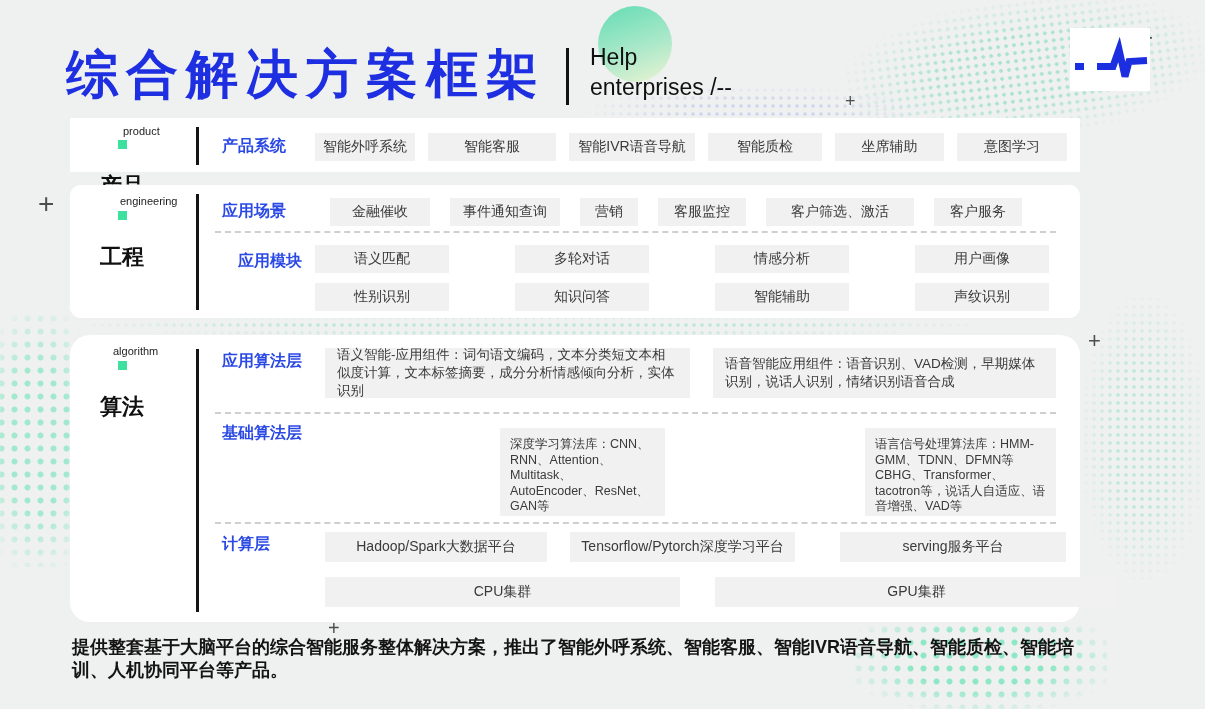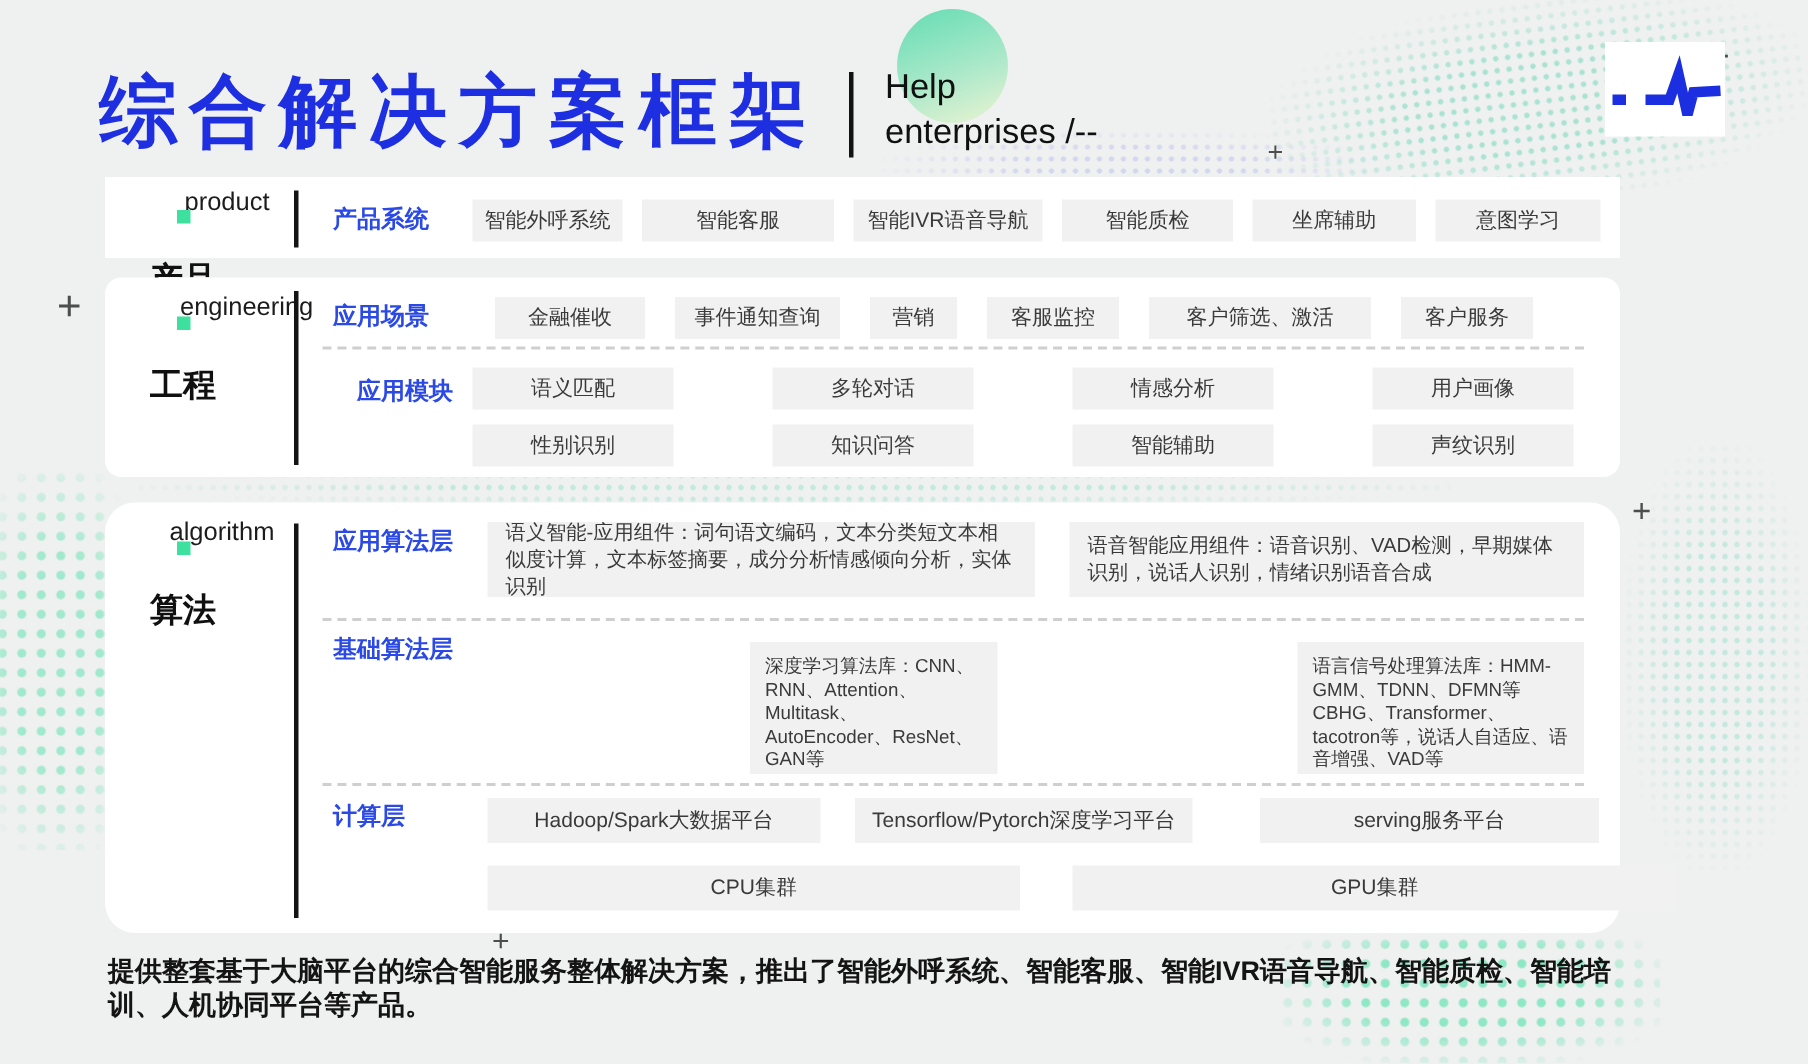--- a/index.html
+++ b/index.html
@@ -41,21 +41,21 @@
   .hdr-divider{position:absolute;left:566px;top:48px;width:3px;height:57px;background:#121212;}
   .subtitle{position:absolute;left:590px;top:42px;font-size:23px;color:#101010;line-height:30px;}
   .logo-box{position:absolute;left:1070px;top:28px;width:80px;height:63px;background:#ffffff;}
   .logo-box svg{width:100%;height:100%;}
   
   .panel{position:absolute;left:70px;width:1010px;background:#ffffff;}
   .panel-product{top:118px;height:54px;}
   .panel-engineering{top:185px;height:133px;border-radius:11px;}
   .panel-algorithm{top:335px;height:287px;border-radius:20px;}
   .vline{position:absolute;left:126px;width:3px;background:#141414;}
-  .tag-en{position:absolute;font-size:17px;color:#1c1c1c;}
+  .tag-en{position:absolute;font-size:11px;color:#1c1c1c;}
   .tag-zh-row{position:absolute;display:flex;align-items:center;gap:22px;
               font-size:22px;font-weight:700;color:#101010;flex-direction:column;}
   .bullet{width:9px;height:9px;background:#3ee0a0;flex:0 0 auto;}
   .blue-label{position:absolute;color:#2b49e4;font-weight:700;font-size:16px;white-space:nowrap;font-family:Liberation Serif, serif;}
   .chip-row{position:absolute;display:flex;}
   .chip{background:#f1f1f2;color:#3a3a3a;font-size:14px;height:28px;
         display:flex;align-items:center;justify-content:center;
         box-sizing:border-box;white-space:nowrap;flex:0 0 auto;}
   .dash{position:absolute;left:145px;width:841px;border-top:2px dashed #cfcfcf;}
   .tbox{position:absolute;background:#f1f1f2;color:#3a3a3a;box-sizing:border-box;

